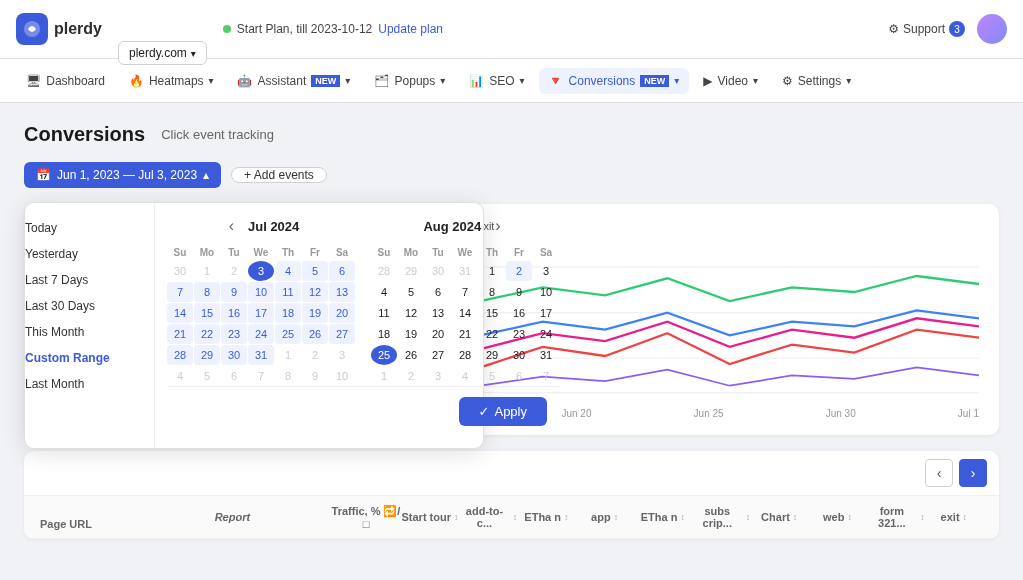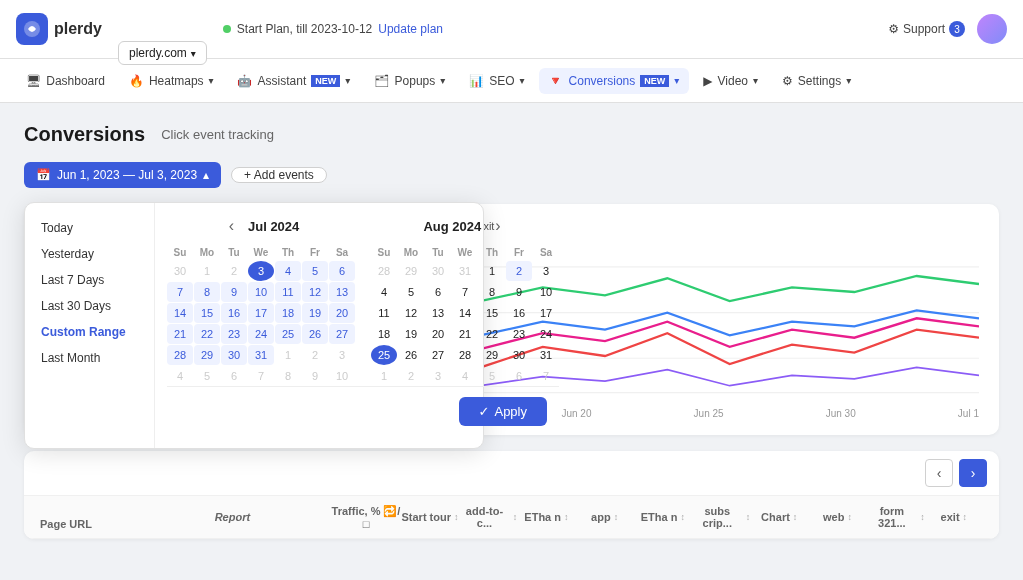--- a/index.html
+++ b/index.html
@@ -32,21 +32,21 @@
     .page-title { font-size: 20px; font-weight: 700; color: #1a1a1a; }
     .page-subtitle { font-size: 13px; color: #666; }
 
     .toolbar { display: flex; align-items: center; gap: 10px; margin-bottom: 16px; position: relative; }
     .date-btn { display: flex; align-items: center; gap: 6px; background: #3b5bdb; color: #fff; border-radius: 6px; padding: 6px 12px; font-size: 12px; cursor: pointer; border: none; }
     .add-events-btn { display: flex; align-items: center; gap: 5px; border: 1px solid #d0d0d0; border-radius: 10px; padding: 0 12px; font-size: 12px; cursor: pointer; background: #fff; color: #333; }
 
     
     .calendar-popup { position: absolute; top: 40px; left: 0; background: #fff; border: 1px solid #e0e0e0; border-radius: 10px; box-shadow: 0 4px 24px rgba(0,0,0,0.12); z-index: 100; width: 460px; padding: 0; }
     .cal-left { display: flex; flex-direction: column; gap: 0; padding: 12px 0; border-right: 1px solid #eee; min-width: 130px; }
-    .cal-quick-item { padding: 6px 16px; font-size: 12px; cursor: pointer; color: #333; }
+    .cal-quick-item { padding: 6px 0; font-size: 12px; cursor: pointer; color: #333; }
     .cal-quick-item.active { color: #3b5bdb; font-weight: 600; }
     .calendar-wrapper { display: flex; }
     .cal-right { flex: 1; padding: 12px; }
     .cal-months { display: flex; gap: 16px; }
     .cal-month { flex: 1; }
     .cal-month-header { display: flex; align-items: center; justify-content: center; margin-bottom: 8px; gap: 8px; position: relative; }
     .cal-month-title { font-size: 13px; font-weight: 600; }
     .cal-nav { background: none; border: none; cursor: pointer; font-size: 16px; color: #666; padding: 2px 6px; }
     .cal-grid { display: grid; grid-template-columns: repeat(7, 1fr); gap: 1px; }
     .cal-day-header { text-align: center; font-size: 10px; color: #999; padding: 2px; font-weight: 600; }
@@ -180,20 +180,21 @@
     </button>
 
     <div class="calendar-popup">
       <div class="calendar-wrapper">
 
         <div class="cal-left">
           <div class="cal-quick-item">Today</div>
           <div class="cal-quick-item">Yesterday</div>
           <div class="cal-quick-item">Last 7 Days</div>
           <div class="cal-quick-item">Last 30 Days</div>
+          <div class="cal-quick-item">This Month</div>
           <div class="cal-quick-item active">Custom Range</div>
           <div class="cal-quick-item">Last Month</div>
         </div>
 
         <div class="cal-right">
           <div class="cal-months">
 
             <div class="cal-month">
               <div class="cal-month-header">
                 <button class="cal-nav">‹</button>

